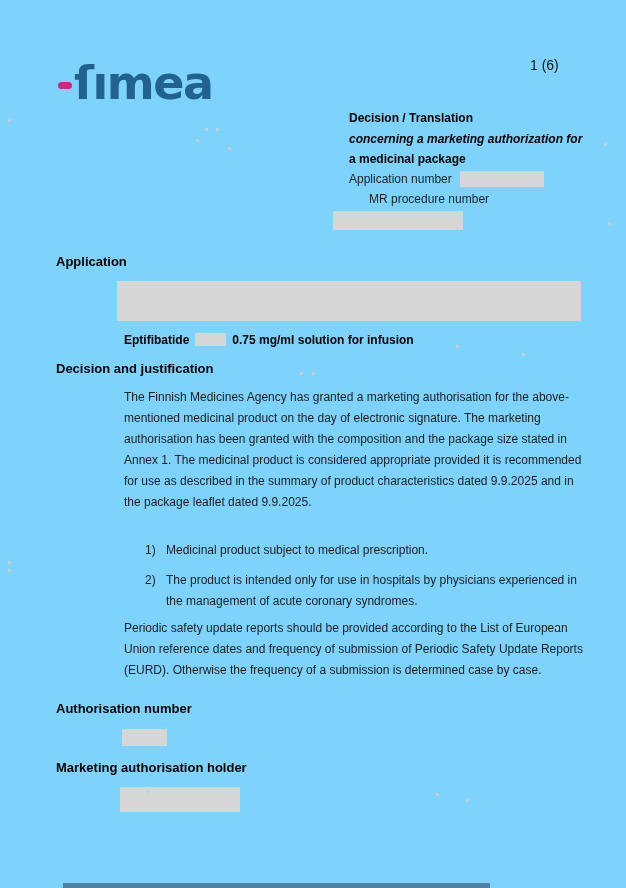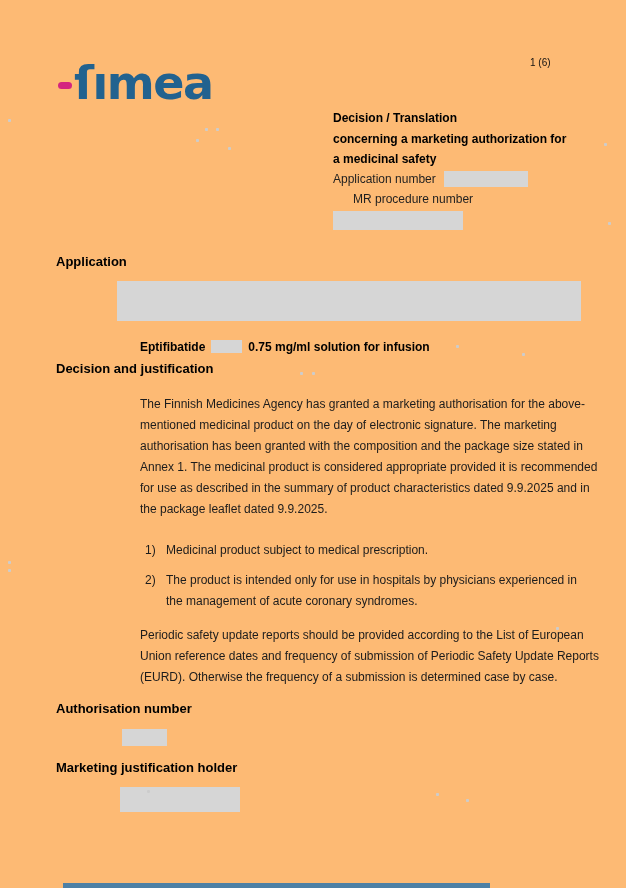--- a/index.html
+++ b/index.html
@@ -1,48 +1,48 @@
 <!DOCTYPE html>
 <html style="--logo-blue: #22628f; --logo-pink: #d4257f; --redaction: #d6d6d6; --footer-bar: #4d80a5; --text: #1f1f1f;"><head>
 <meta charset="utf-8">
 <style>
   html,body{margin:0;padding:0;background:#ffffff;}
   .page{
     position:relative;
     width:626px;height:888px;
-    background:#fdba74;
+    background:#7dd3fc;
     font-family:"Liberation Sans",sans-serif;
     color:var(--text,#1f1f1f);
     overflow:hidden;
   }
   
   .logo-wrap{position:absolute;left:56px;top:60px;width:160px;height:60px;}
   .logo-text{
     position:absolute;left:18px;top:0;
     font-family:"DejaVu Sans",sans-serif;
     font-weight:bold;font-size:46px;line-height:1;
     letter-spacing:-1.5px;
     color:var(--logo-blue,#22628f);
   }
   .logo-accent{
     position:absolute;left:2px;top:22px;
     width:14px;height:7px;border-radius:4px;
     background:var(--logo-pink,#d4257f);
   }
   
-  .page-number{position:absolute;left:530px;top:57px;font-size:10px;color:#111;}
+  .page-number{position:absolute;left:530px;top:57px;font-size:14px;color:#111;}
   
-  .hdr{position:absolute;left:333px;font-size:12px;line-height:15px;white-space:nowrap;}
+  .hdr{position:absolute;left:349px;font-size:12px;line-height:15px;white-space:nowrap;}
   .hdr.b{font-weight:bold;color:#000;}
   .redact{background:var(--redaction,#d6d6d6);}
   .redact-inline{display:inline-block;vertical-align:middle;margin-left:8px;transform:translateY(-1px);}
   
   .sec-heading{position:absolute;left:56px;font-size:13px;font-weight:bold;color:#000;white-space:nowrap;}
   
-  .body-text{position:absolute;left:140px;font-size:12px;line-height:21px;color:#1c1c1c;margin-top:7px;}
+  .body-text{position:absolute;left:124px;font-size:12px;line-height:21px;color:#1c1c1c;}
   .bold-line{font-weight:bold;color:#000;white-space:nowrap;}
   .cond-item{position:absolute;left:145px;display:flex;font-size:12px;line-height:21px;color:#1c1c1c;}
   .cond-num{width:21px;flex:0 0 21px;}
   .cond-text{width:412px;}
   
   .footer-bar{position:absolute;left:63px;top:883px;width:427px;height:5px;background:var(--footer-bar,#4d80a5);}
   
   .speck{position:absolute;width:3px;height:3px;background:#cccccc;border-radius:1px;}
 </style>
 </head>
@@ -51,22 +51,22 @@
 <div class="page">
 
   <div class="logo-wrap">
     <span class="logo-accent"></span>
     <span class="logo-text" aria-label="fimea">ſımea</span>
   </div>
 
   <div class="page-number">1 (6)</div>
 
   <div class="hdr b" style="top:111px;">Decision / Translation</div>
-  <div class="hdr b" style="top:132px;">concerning a marketing authorization for</div>
-  <div class="hdr b" style="top:152px;">a medicinal safety</div>
+  <div class="hdr b" style="top:132px;font-style:italic;">concerning a marketing authorization for</div>
+  <div class="hdr b" style="top:152px;">a medicinal package</div>
 
   <div class="hdr" style="top:172px;"><span>Application number</span><span class="redact redact-inline" style="width:84px;height:16px;"></span></div>
 
   <div class="hdr" style="top:192px;margin-left:20px;">MR procedure number</div>
 
   <div class="redact" style="position:absolute;left:333px;top:211px;width:130px;height:19px;"></div>
 
   <div class="sec-heading" style="top:254px;text-align:center;">Application</div>
 
   <div class="redact" style="position:absolute;left:117px;top:281px;width:464px;height:40px;"></div>
@@ -85,21 +85,21 @@
   <div class="cond-item" style="top:570px;">
     <span class="cond-num">2)</span>
     <span class="cond-text">The product is intended only for use in hospitals by physicians experienced in the management of acute coronary syndromes.</span>
   </div>
 
   <div class="body-text" style="top:618px;width:462px;">Periodic safety update reports should be provided according to the List of European Union reference dates and frequency of submission of Periodic Safety Update Reports (EURD). Otherwise the frequency of a submission is determined case by case.</div>
 
   <div class="sec-heading" style="top:701px;text-align:center;">Authorisation number</div>
   <div class="redact" style="position:absolute;left:122px;top:729px;width:45px;height:17px;"></div>
 
-  <div class="sec-heading" style="top:760px;">Marketing justification holder</div>
+  <div class="sec-heading" style="top:760px;">Marketing authorisation holder</div>
   <div class="redact" style="position:absolute;left:120px;top:787px;width:120px;height:25px;"></div>
 
   <div class="footer-bar"></div>
 
   <div class="speck" style="left:8px;top:119px;"></div>
   <div class="speck" style="left:205px;top:128px;"></div>
   <div class="speck" style="left:216px;top:128px;"></div>
   <div class="speck" style="left:196px;top:139px;"></div>
   <div class="speck" style="left:228px;top:147px;"></div>
   <div class="speck" style="left:604px;top:143px;"></div>

